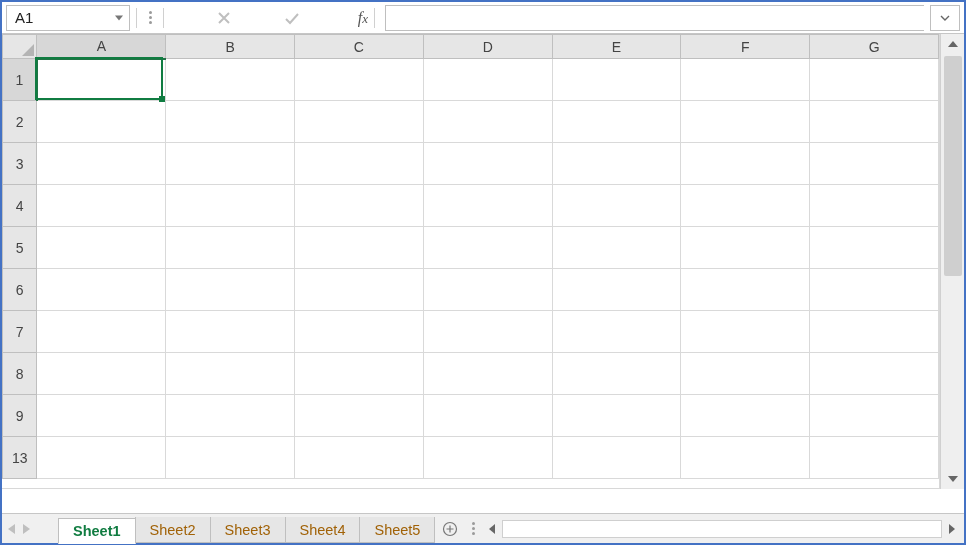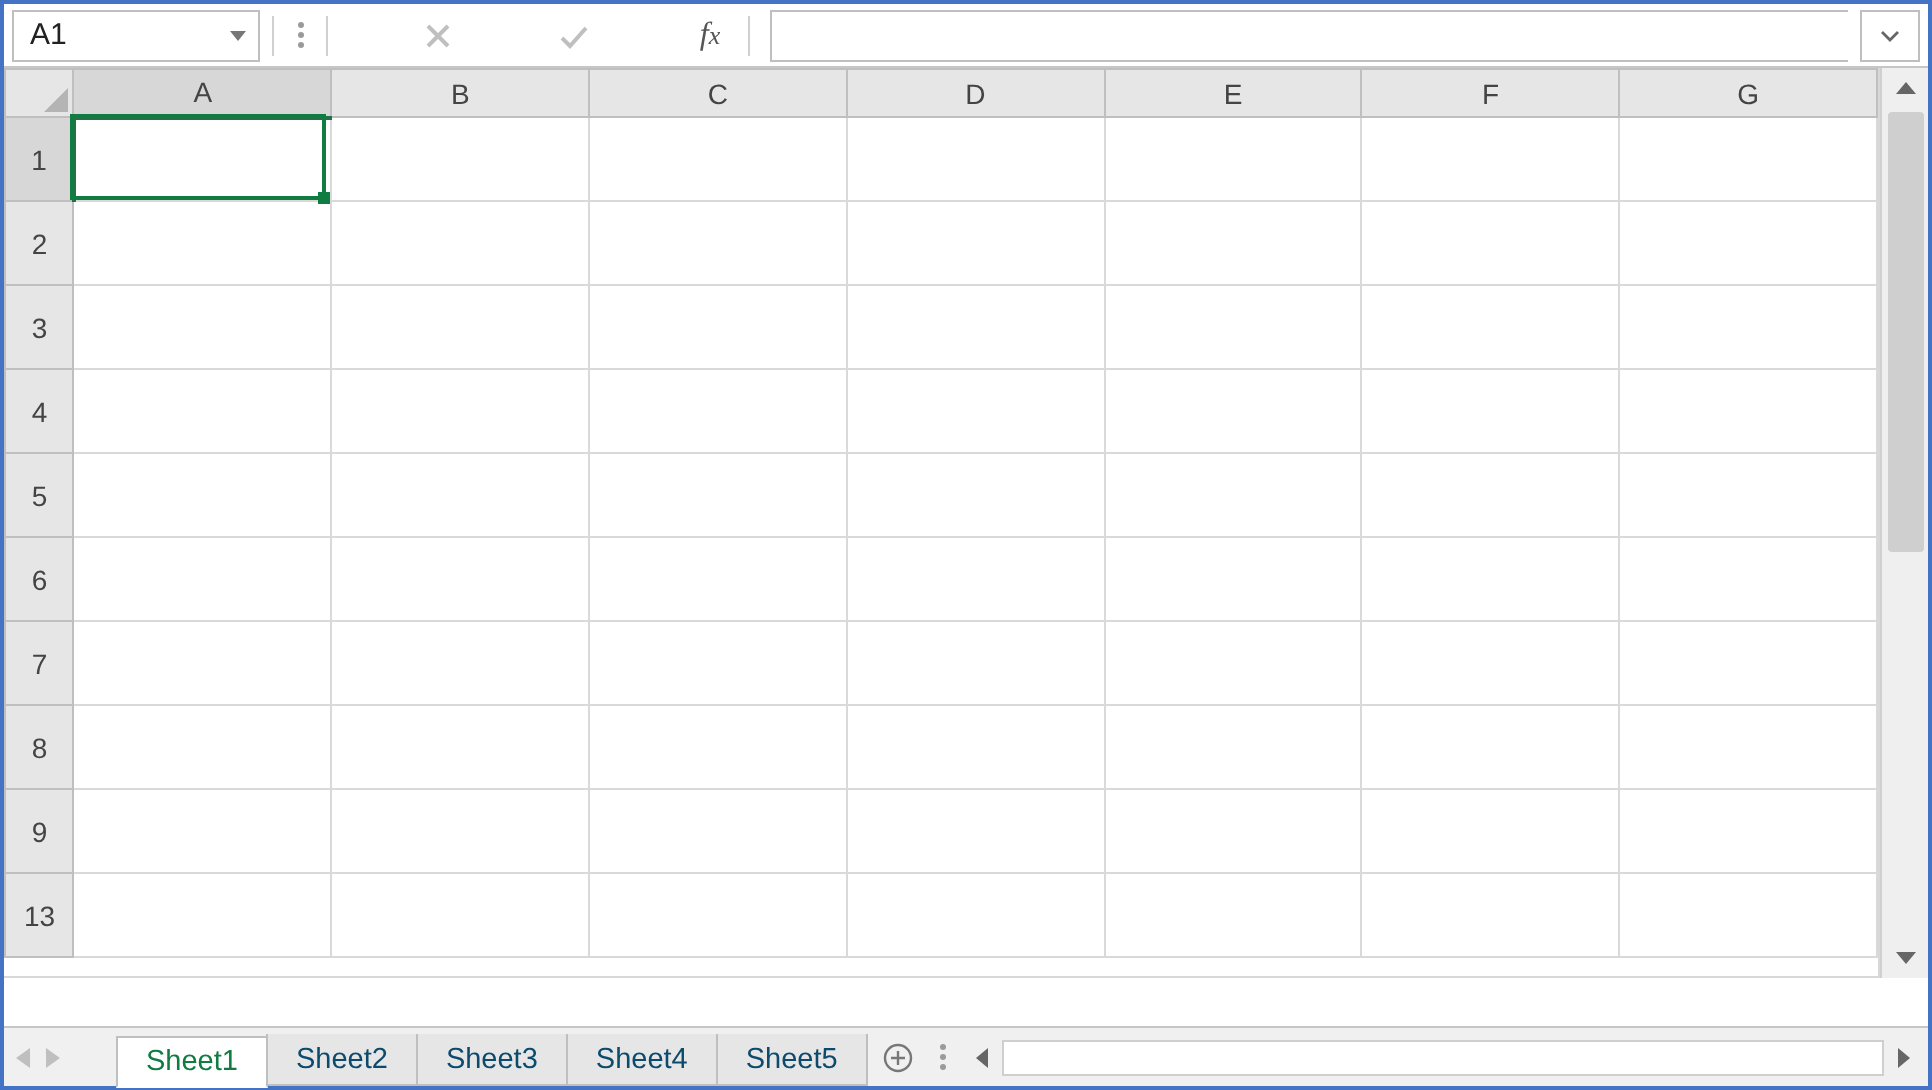--- a/index.html
+++ b/index.html
@@ -31,21 +31,21 @@
   .namebox-text { font-size: 15px; color: #222; }
   .namebox-caret {
     position: absolute; right: 6px; top: 50%; transform: translateY(-50%);
     width: 0; height: 0;
     border-left: 4px solid transparent; border-right: 4px solid transparent;
     border-top: 5px solid #777;
   }
   .vdiv { width: 1px; height: 20px; background: #d0d0d0; }
   .dots3 { width: 14px; display:flex; flex-direction:column; align-items:center; gap:2px; }
   .dots3 span { width:3px; height:3px; border-radius:50%; background:#9a9a9a; }
-  .fb-btn { width: 26px; height: 26px; display:flex; align-items:center; justify-content:center; color:#bfbfbf; font-size:17px;margin-left:36px; }
+  .fb-btn { width: 26px; height: 26px; display:flex; align-items:center; justify-content:flex-end; color:#bfbfbf; font-size:17px;margin-left:36px; }
   .fb-btn svg { width:16px; height:16px; }
   .fx { font-family: "Times New Roman", serif; font-style: italic; font-size: 16px; color:#555; }
   .formula-input {
     flex: 1 1 auto; height: 26px;
     border: 1px solid #bfbfbf; border-right: none;
     background:#fff;
     margin-left: 4px;
   }
   .formula-expand {
     width: 30px; height: 26px;
@@ -121,24 +121,24 @@
   .navtri { width:0; height:0; border-top:5px solid transparent; border-bottom:5px solid transparent; }
   .navtri.l { border-right:7px solid #bfbfbf; }
   .navtri.r { border-left:7px solid #bfbfbf; margin-left:4px; }
   .navbar-sep { width:18px; }
   .tabs { display:flex; align-items:flex-end; }
   .tab {
     height: 26px; padding: 0 14px;
     display:flex; align-items:center;
     background:#e6e6e6;
     border:1px solid #bfbfbf; border-top:none;
-    font-size:14.5px; color:#0c4a6e;
+    font-size:14.5px; color:#a16207;
     margin-right:-1px;
   }
-  .tab.active { background:#fff; color:#107c41; font-weight:400; border-bottom:1px solid #fff; position:relative; top:1px; border-top:1px solid #bfbfbf;margin-top:40px; }
+  .tab.active { background:#fff; color:#107c41; font-weight:700; border-bottom:1px solid #fff; position:relative; top:1px; border-top:1px solid #bfbfbf;margin-top:40px; }
   .tab-add {
     width:32px; display:flex; align-items:center; justify-content:center;
   }
   .tab-add svg { width:16px; height:16px; }
   .tabsplit { width:14px; display:flex; flex-direction:column; align-items:center; justify-content:center; gap:2px; }
   .tabsplit span { width:3px; height:3px; border-radius:50%; background:#9a9a9a; }
   .hscroll { flex:1 1 auto; position:relative; display:flex; align-items:center; padding:0 2px; }
   .hscroll .arrow { width:20px; height:20px; display:flex; align-items:center; justify-content:center; }
   .hscroll-track { flex:1 1 auto; height:18px; border:1px solid #cfcfcf; background:#fff; position:relative; }
   .hscroll-thumb { position:absolute; top:0; bottom:0; left:0; width:100%; background:#fff; }

